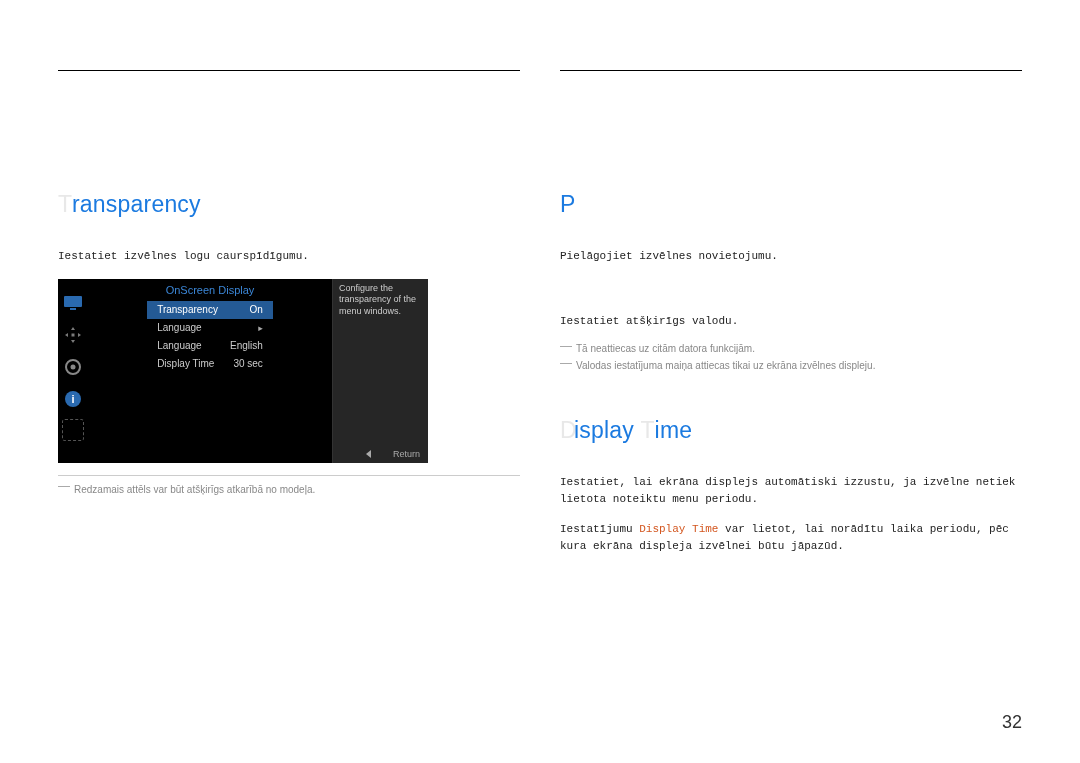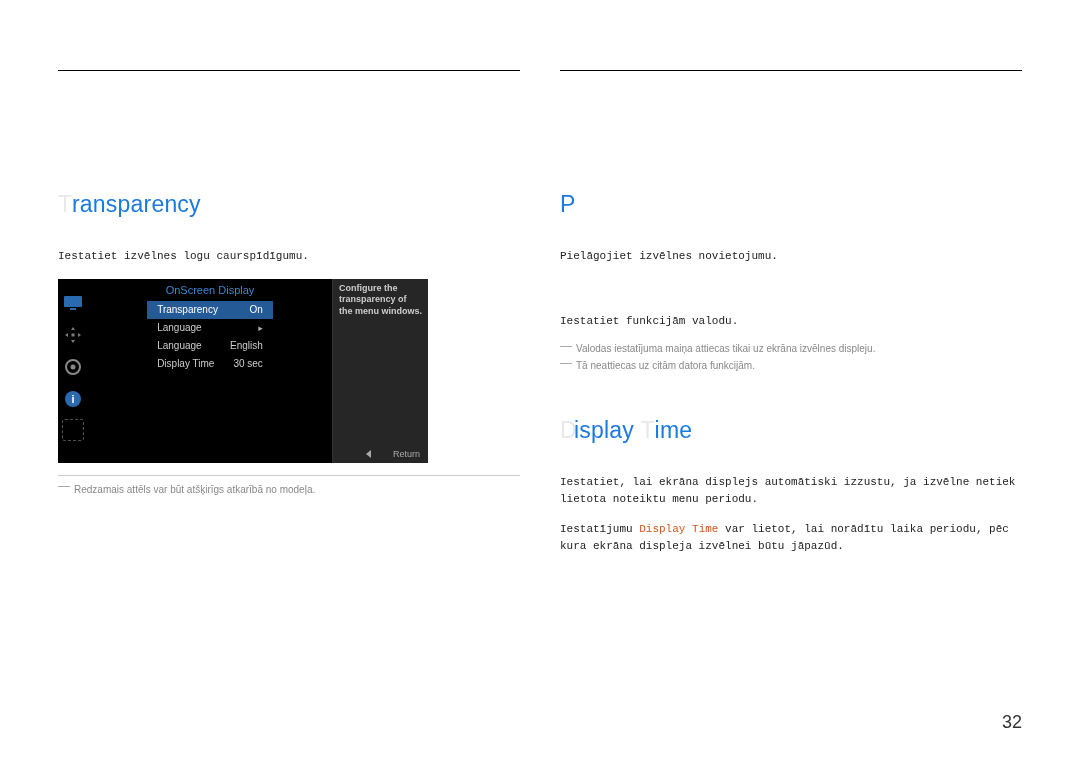--- a/index.html
+++ b/index.html
@@ -134,21 +134,20 @@
   .osd-right {
     width: 96px;
     background: #262626;
     border-left: 1px solid #333;
     padding: 4px 6px;
   }
   .osd-desc {
     font-size: 9px;
     color: #ccc;
     line-height: 1.3;
-    font-weight: bold;
   }
   .osd-footer {
     position: absolute;
     right: 8px;
     bottom: 4px;
     font-size: 9px;
     color: #aaa;
     display: flex;
     align-items: center;
     gap: 22px;
@@ -252,26 +251,26 @@
   <div class="col">
     <div class="top-rule"></div>
 
     <h2 class="section-heading">
       <span>P</span>
     </h2>
     <p class="body-text">Pielāgojiet izvēlnes novietojumu.</p>
 
     <div class="section-gap-sm"></div>
 
-    <p class="body-text">Iestatiet funkcijām valodu.</p>
+    <p class="body-text">Iestatiet atšķirīgs valodu.</p>
+    <p class="footnote">
+      <span class="footnote-dash"></span><span>Tā neattiecas uz citām datora funkcijām.</span>
+    </p>
     <p class="footnote">
       <span class="footnote-dash"></span><span>Valodas iestatījuma maiņa attiecas tikai uz ekrāna izvēlnes displeju.</span>
-    </p>
-    <p class="footnote">
-      <span class="footnote-dash"></span><span>Tā neattiecas uz citām datora funkcijām.</span>
     </p>
 
     <div style="margin-top:46px"></div>
 
     <h2 class="section-heading">
       <span class="ghost">D</span><span>isplay</span>&nbsp;<span class="ghost">T</span><span>ime</span>
     </h2>
 
     <p class="body-text">Iestatiet, lai ekrāna displejs automātiski izzustu, ja izvēlne netiek lietota noteiktu menu periodu.</p>
     <p class="body-text">

